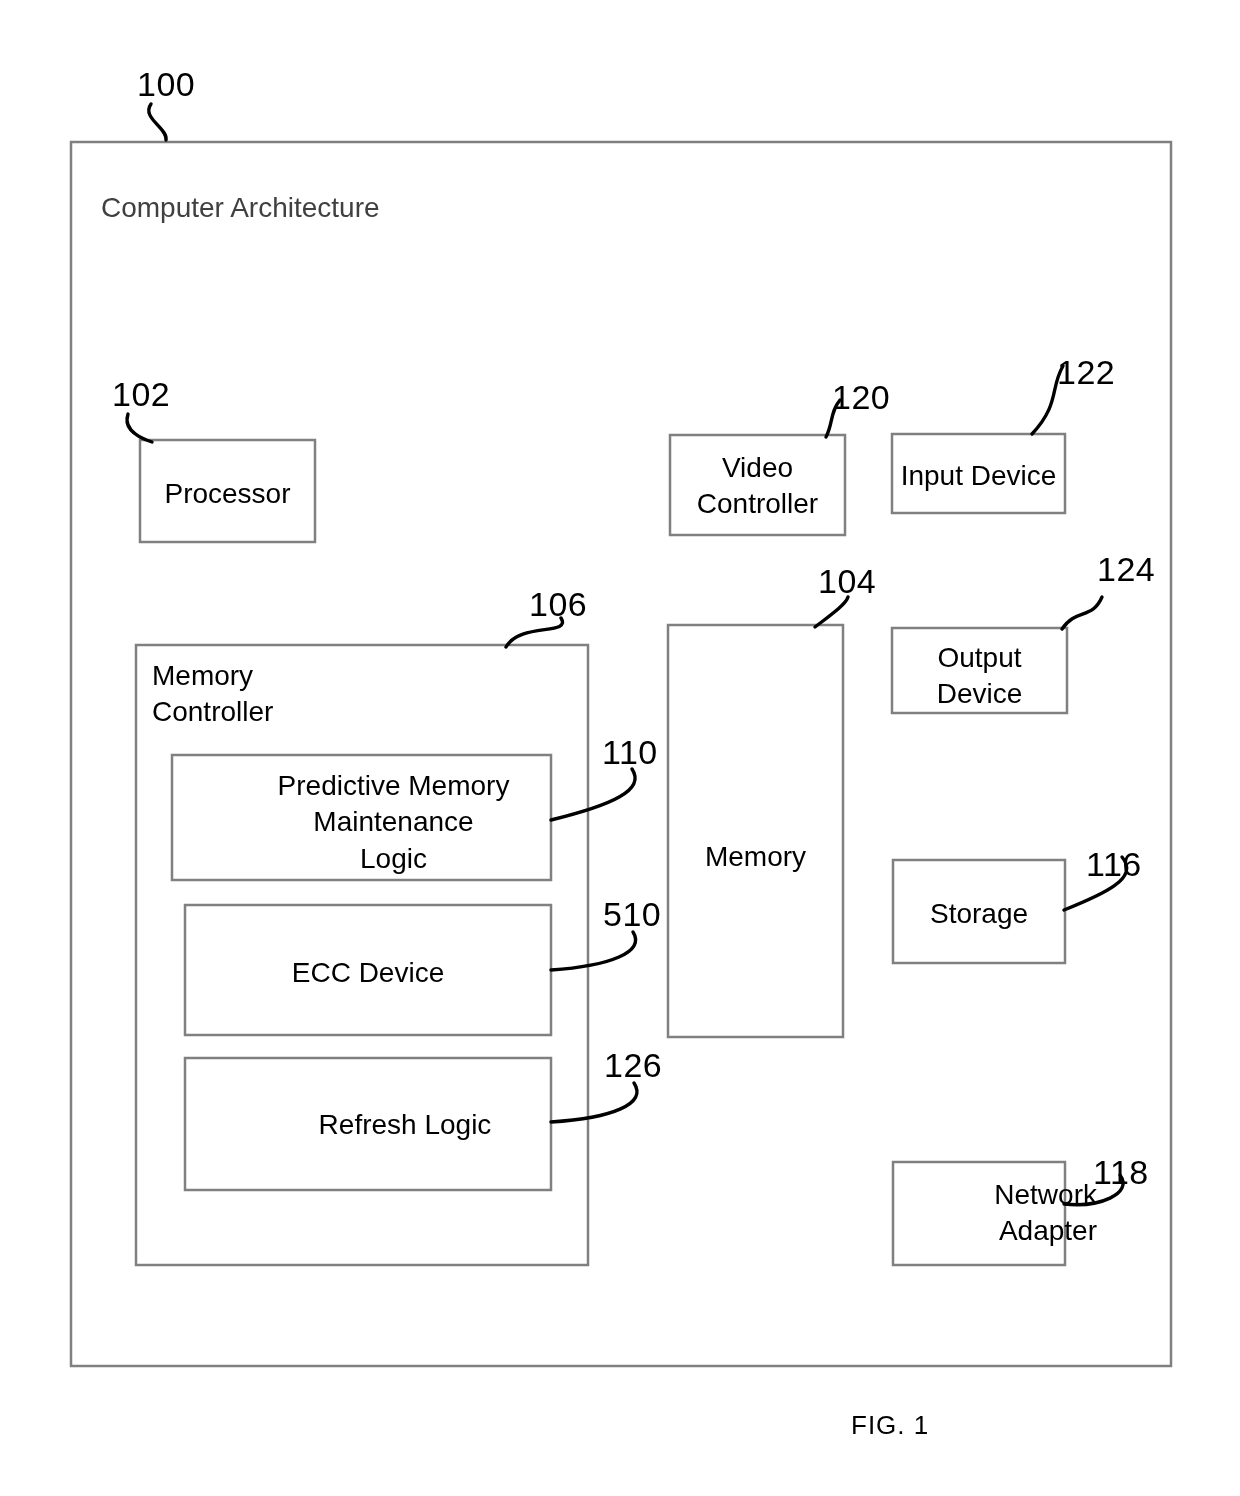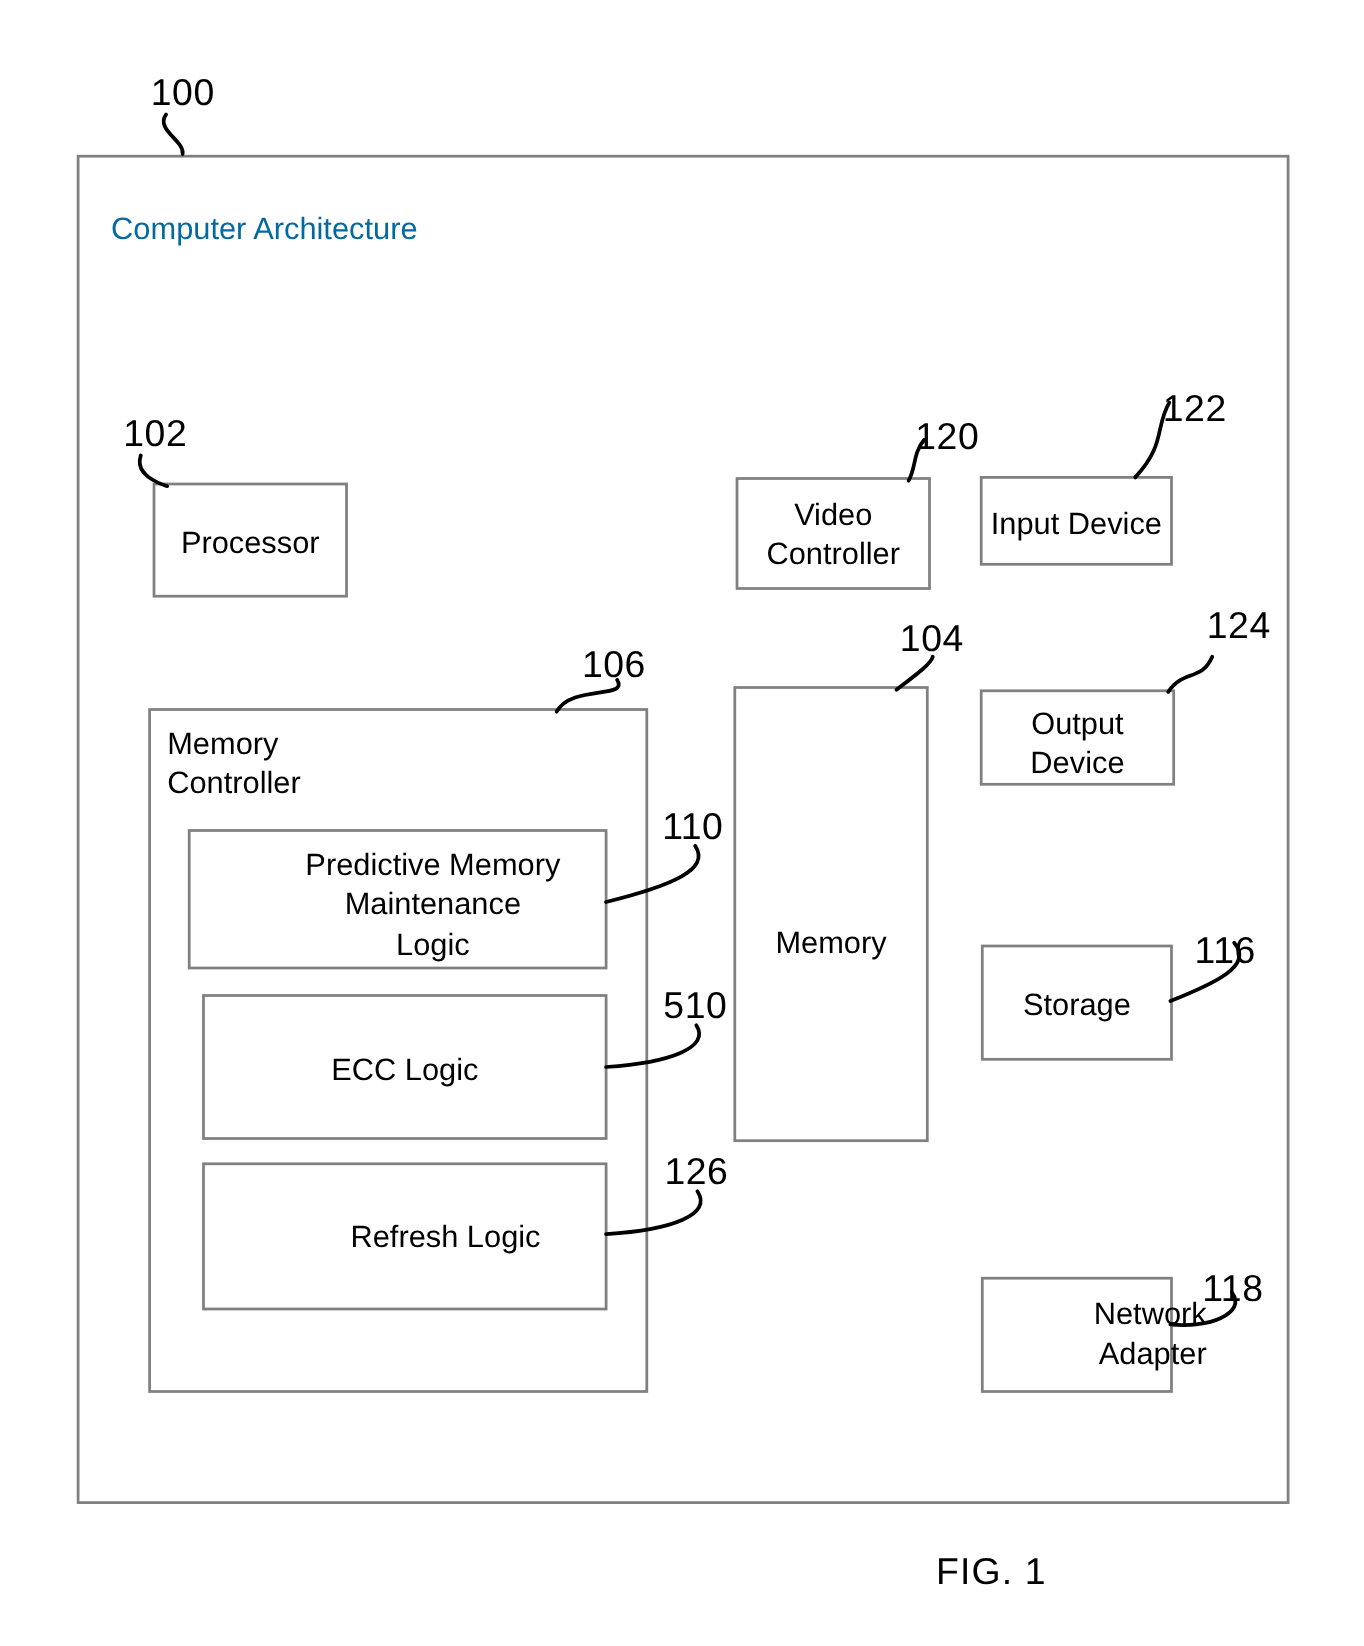--- a/index.html
+++ b/index.html
@@ -49,31 +49,31 @@
   .ref-num {
     position: absolute;
     font-size: 34px;
     font-family: "Liberation Sans", sans-serif;
     color: #000000;
     letter-spacing: 0.5px;
   }
 
   .fig-caption {
     position: absolute;
-    font-size: 34px;
+    font-size: 26px;
     font-family: "Liberation Sans", sans-serif;
     color: #000000;
     letter-spacing: 1px;
   }
 
   .outer-title {
     position: absolute;
     font-size: 28px;
     font-family: "Liberation Sans", sans-serif;
-    color: #0369a1;
+    color: #404040;
   }
 </style>
 </head>
 <body>
 
 <div id="figure-root">
 
   <svg id="vector-layer" viewBox="0 0 1240 1496">
 
     <rect x="71" y="142" width="1100" height="1224" fill="none" stroke="#808080" stroke-width="2.5"></rect>
@@ -137,21 +137,21 @@
 
   <div class="box-label" style="left:892px; top:458px; width:173px;">Input Device</div>
 
   <div class="box-label left-align" style="left:152px; top:658px; width:300px;">Memory
 Controller</div>
 
   <div class="box-label" style="left:172px; top:768px; width:443px;">Predictive Memory
 Maintenance
 Logic</div>
 
-  <div class="box-label" style="left:185px; top:955px; width:366px;">ECC Logic</div>
+  <div class="box-label" style="left:185px; top:955px; width:366px;">ECC Device</div>
 
   <div class="box-label" style="left:185px; top:1107px; width:440px;">Refresh Logic</div>
 
   <div class="box-label" style="left:668px; top:839px; width:175px;">Memory</div>
 
   <div class="box-label" style="left:892px; top:640px; width:175px;">Output
 Device</div>
 
   <div class="box-label" style="left:893px; top:896px; width:172px;">Storage</div>
 

